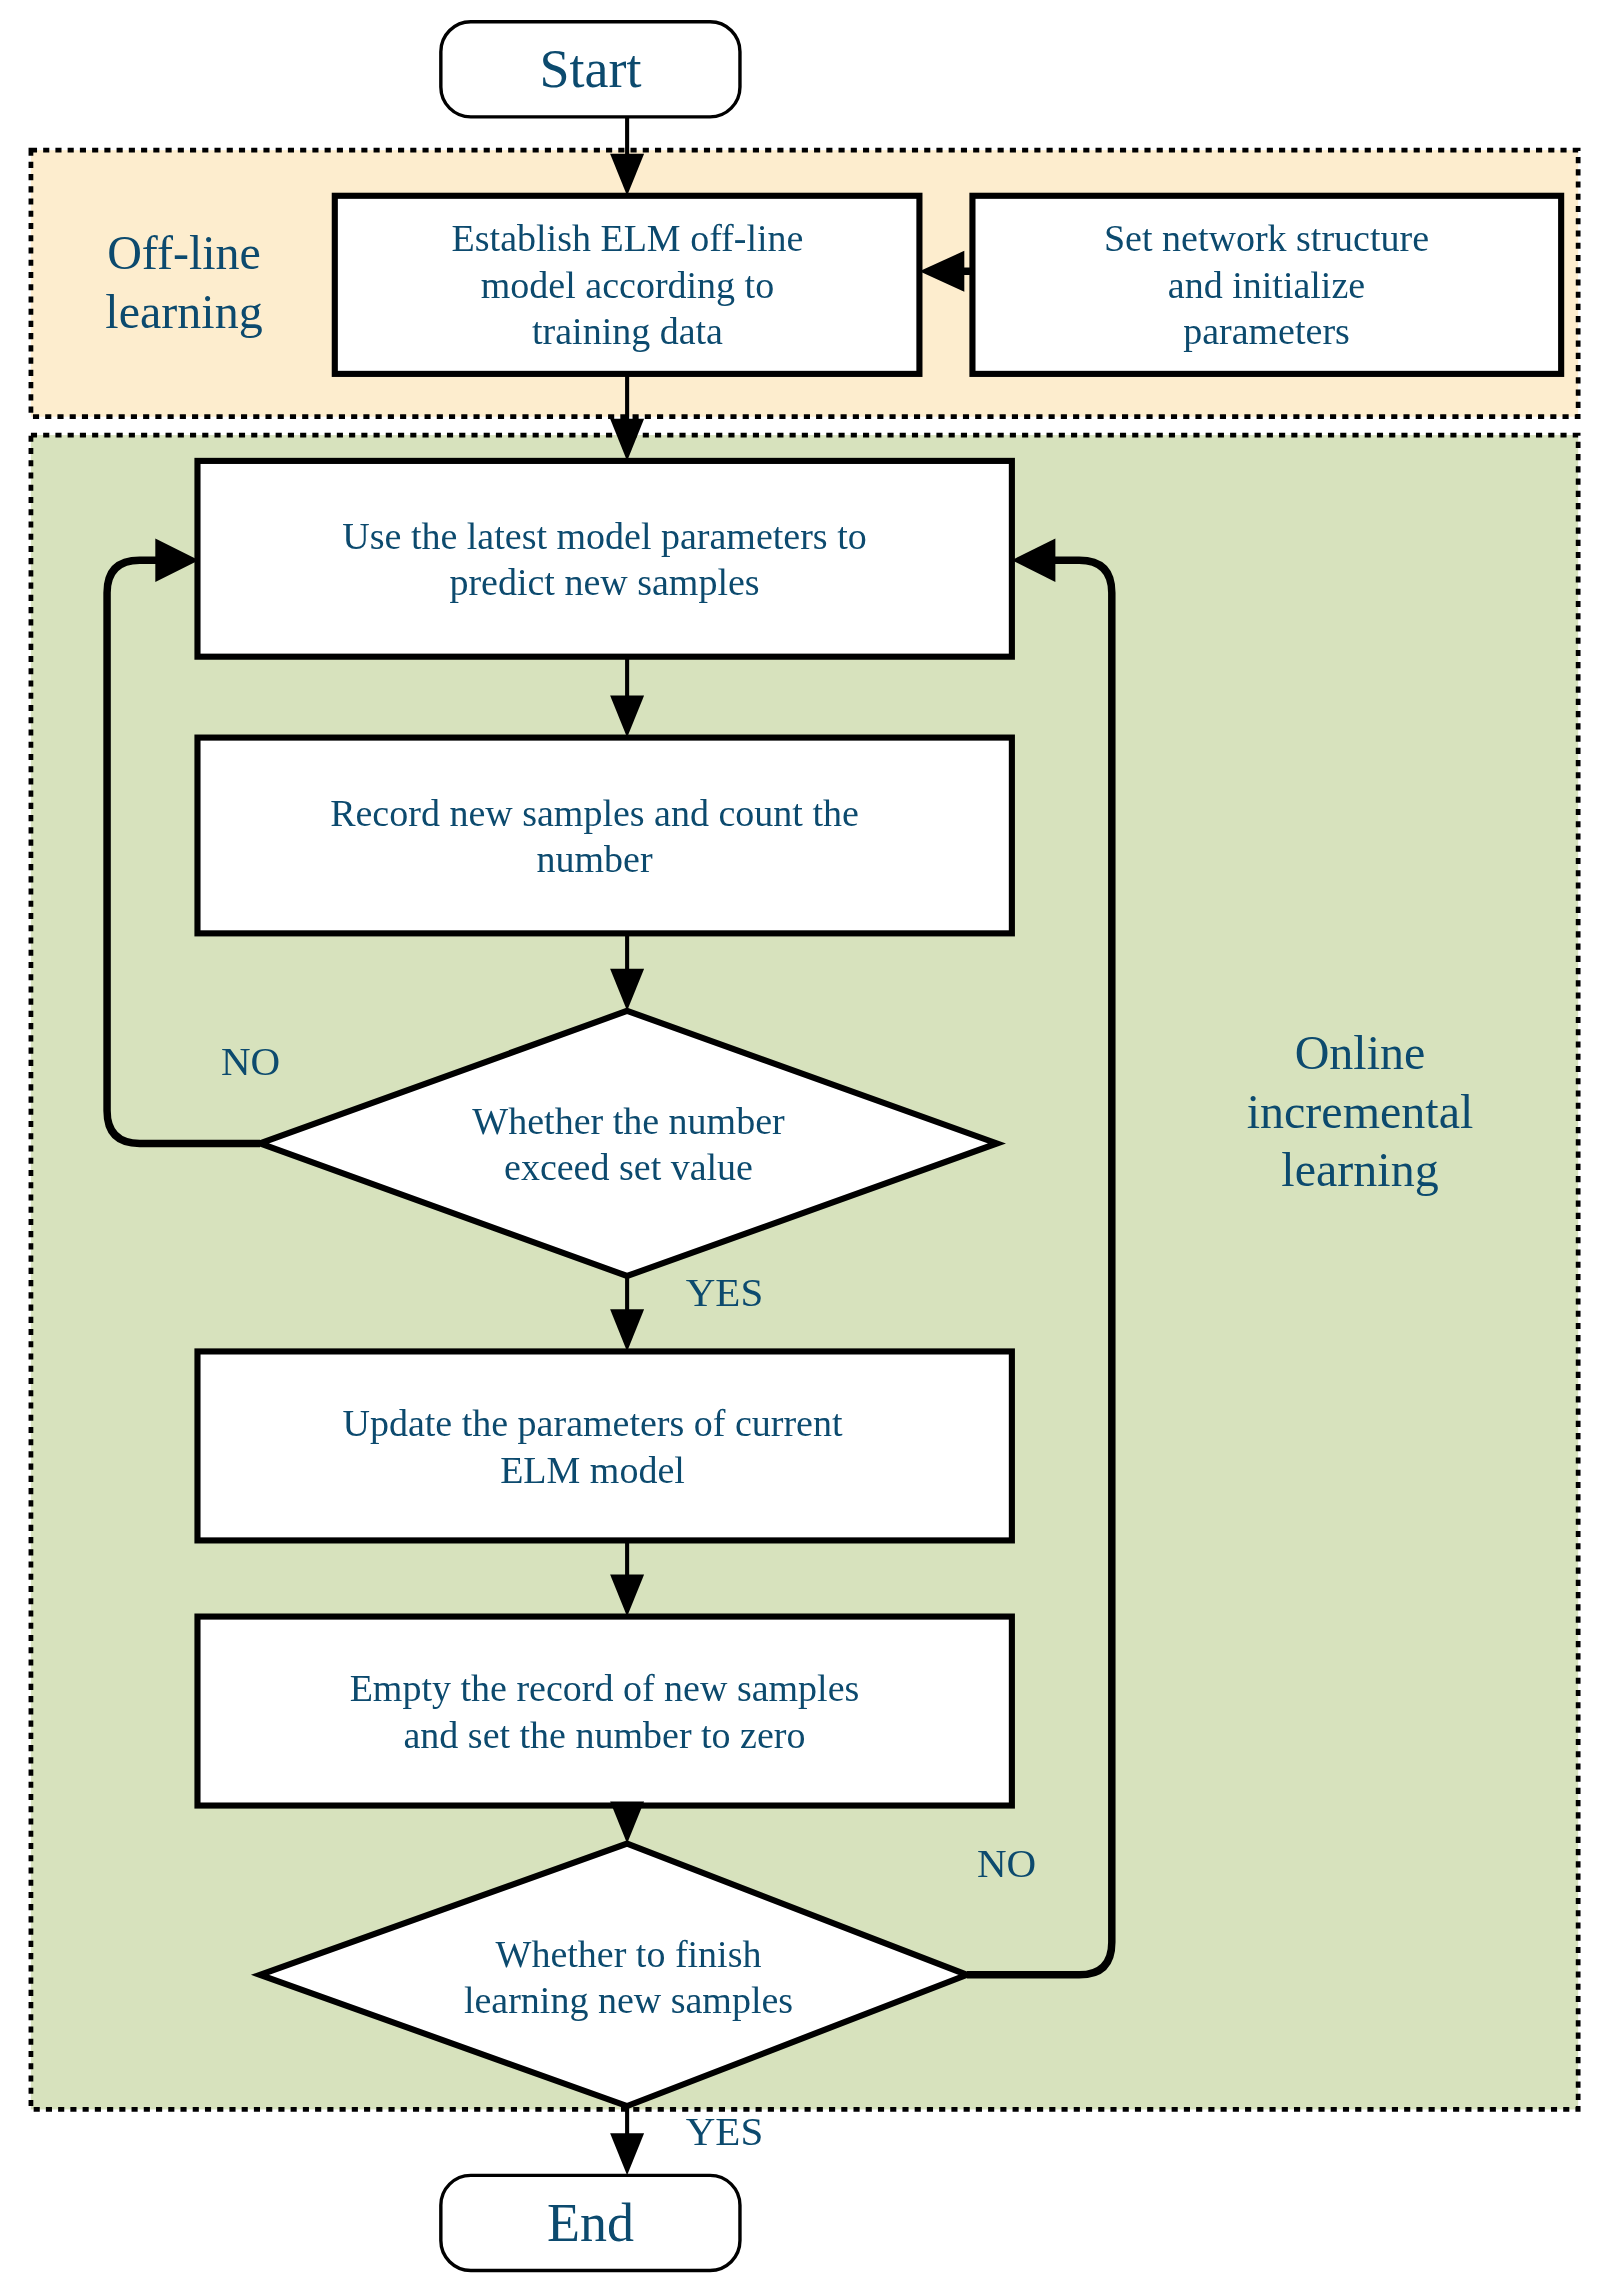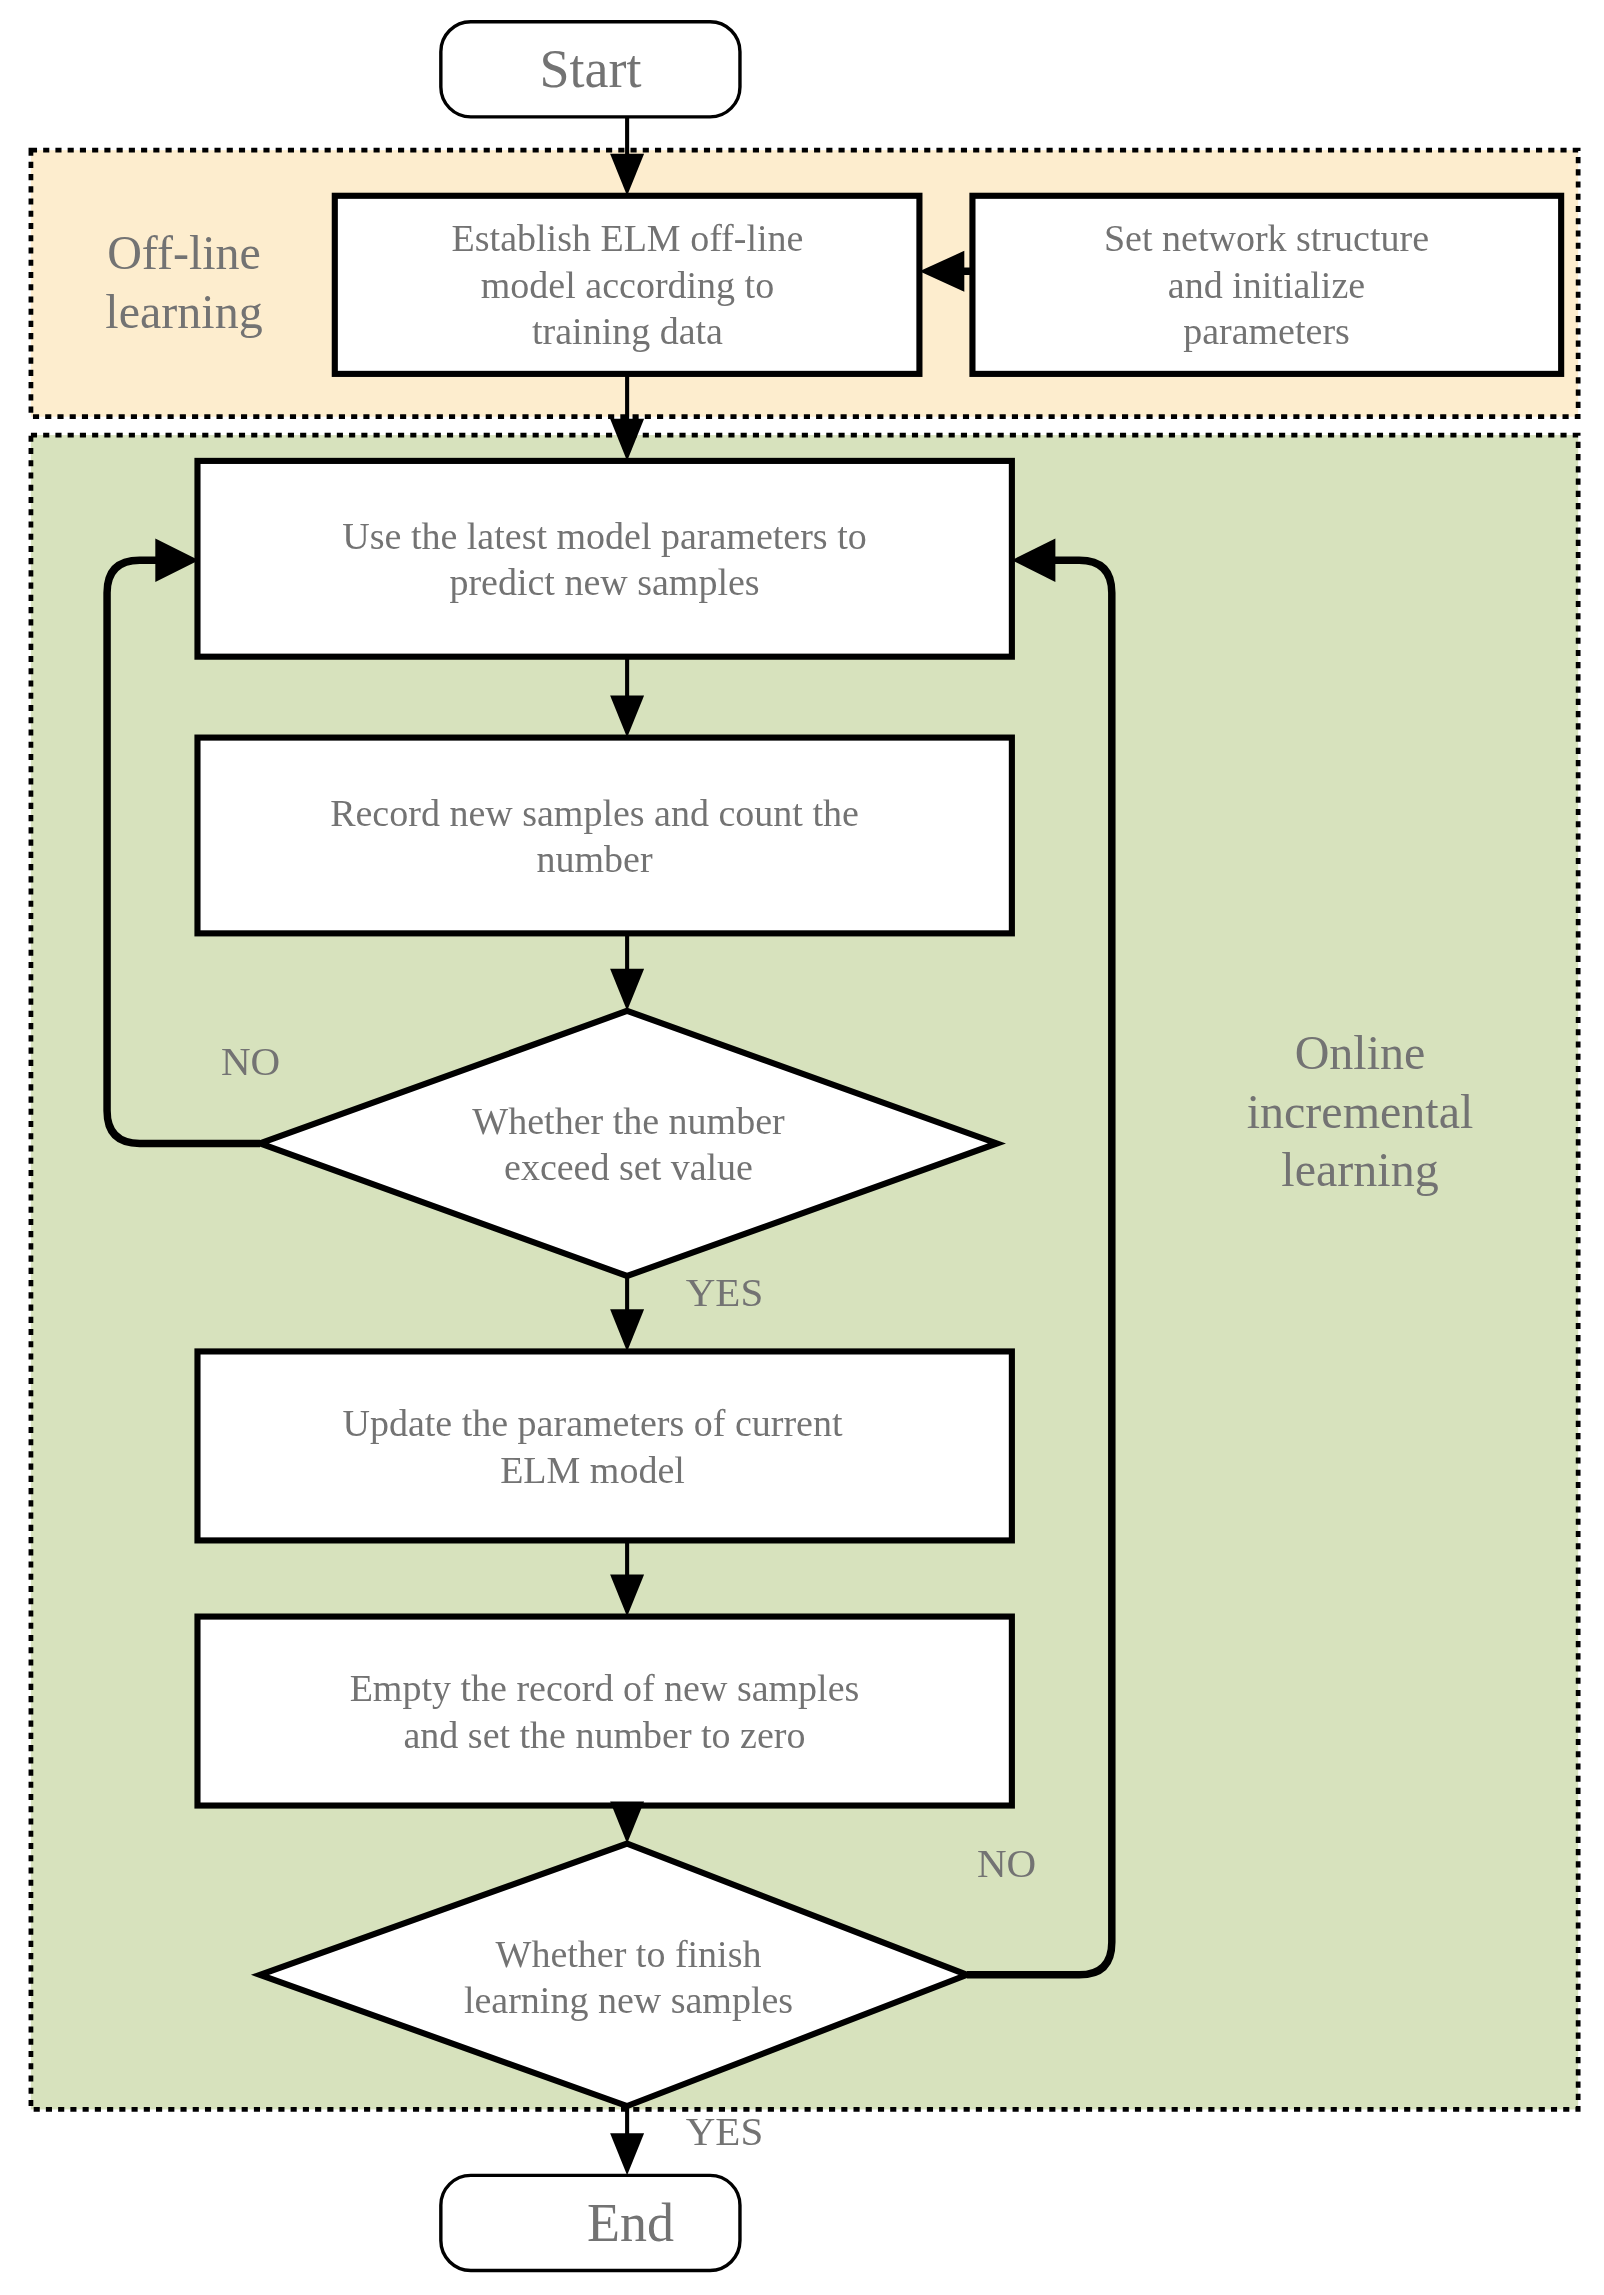--- a/index.html
+++ b/index.html
@@ -63,21 +63,21 @@
   }
   .arrow-head { fill: #000000; stroke: none; }
 
   
   .txt {
     position: absolute;
     display: flex;
     align-items: center;
     justify-content: center;
     text-align: center;
-    color: #737373;
+    color: #0c4a6e;
     line-height: 1.22;
     white-space: pre-line;
     font-family: "Liberation Serif", "DejaVu Serif", serif;
   }
   .txt-box      { font-size: 38px; }
   .txt-term     { font-size: 54px; }
   .txt-section  { font-size: 48px; }
   .txt-label    { font-size: 41px; }
 </style>
 </head>
@@ -149,21 +149,21 @@
 
   <div class="txt txt-section" style="left:41px; top:171px; width:286px; height:224px;">Off-line
 learning</div>
 
   <div class="txt txt-section" style="left:1156px; top:1000px; width:408px; height:224px;">Online
 incremental
 learning</div>
 
   <div class="txt txt-term" style="left:441px; top:22px; width:299px; height:95px;">Start</div>
 
-  <div class="txt txt-term" style="left:441px; top:2176px; width:299px; height:95px;padding-left:40px;">End</div>
+  <div class="txt txt-term" style="left:441px; top:2176px; width:299px; height:95px;">End</div>
 
   <div class="txt txt-box" style="left:335px; top:196px; width:585px; height:178px;">Establish ELM off-line
 model according to
 training data</div>
 
   <div class="txt txt-box" style="left:972px; top:196px; width:589px; height:178px;">Set network structure
 and initialize
 parameters</div>
 
   <div class="txt txt-box" style="left:197px; top:461px; width:815px; height:196px;">Use the latest model parameters to

